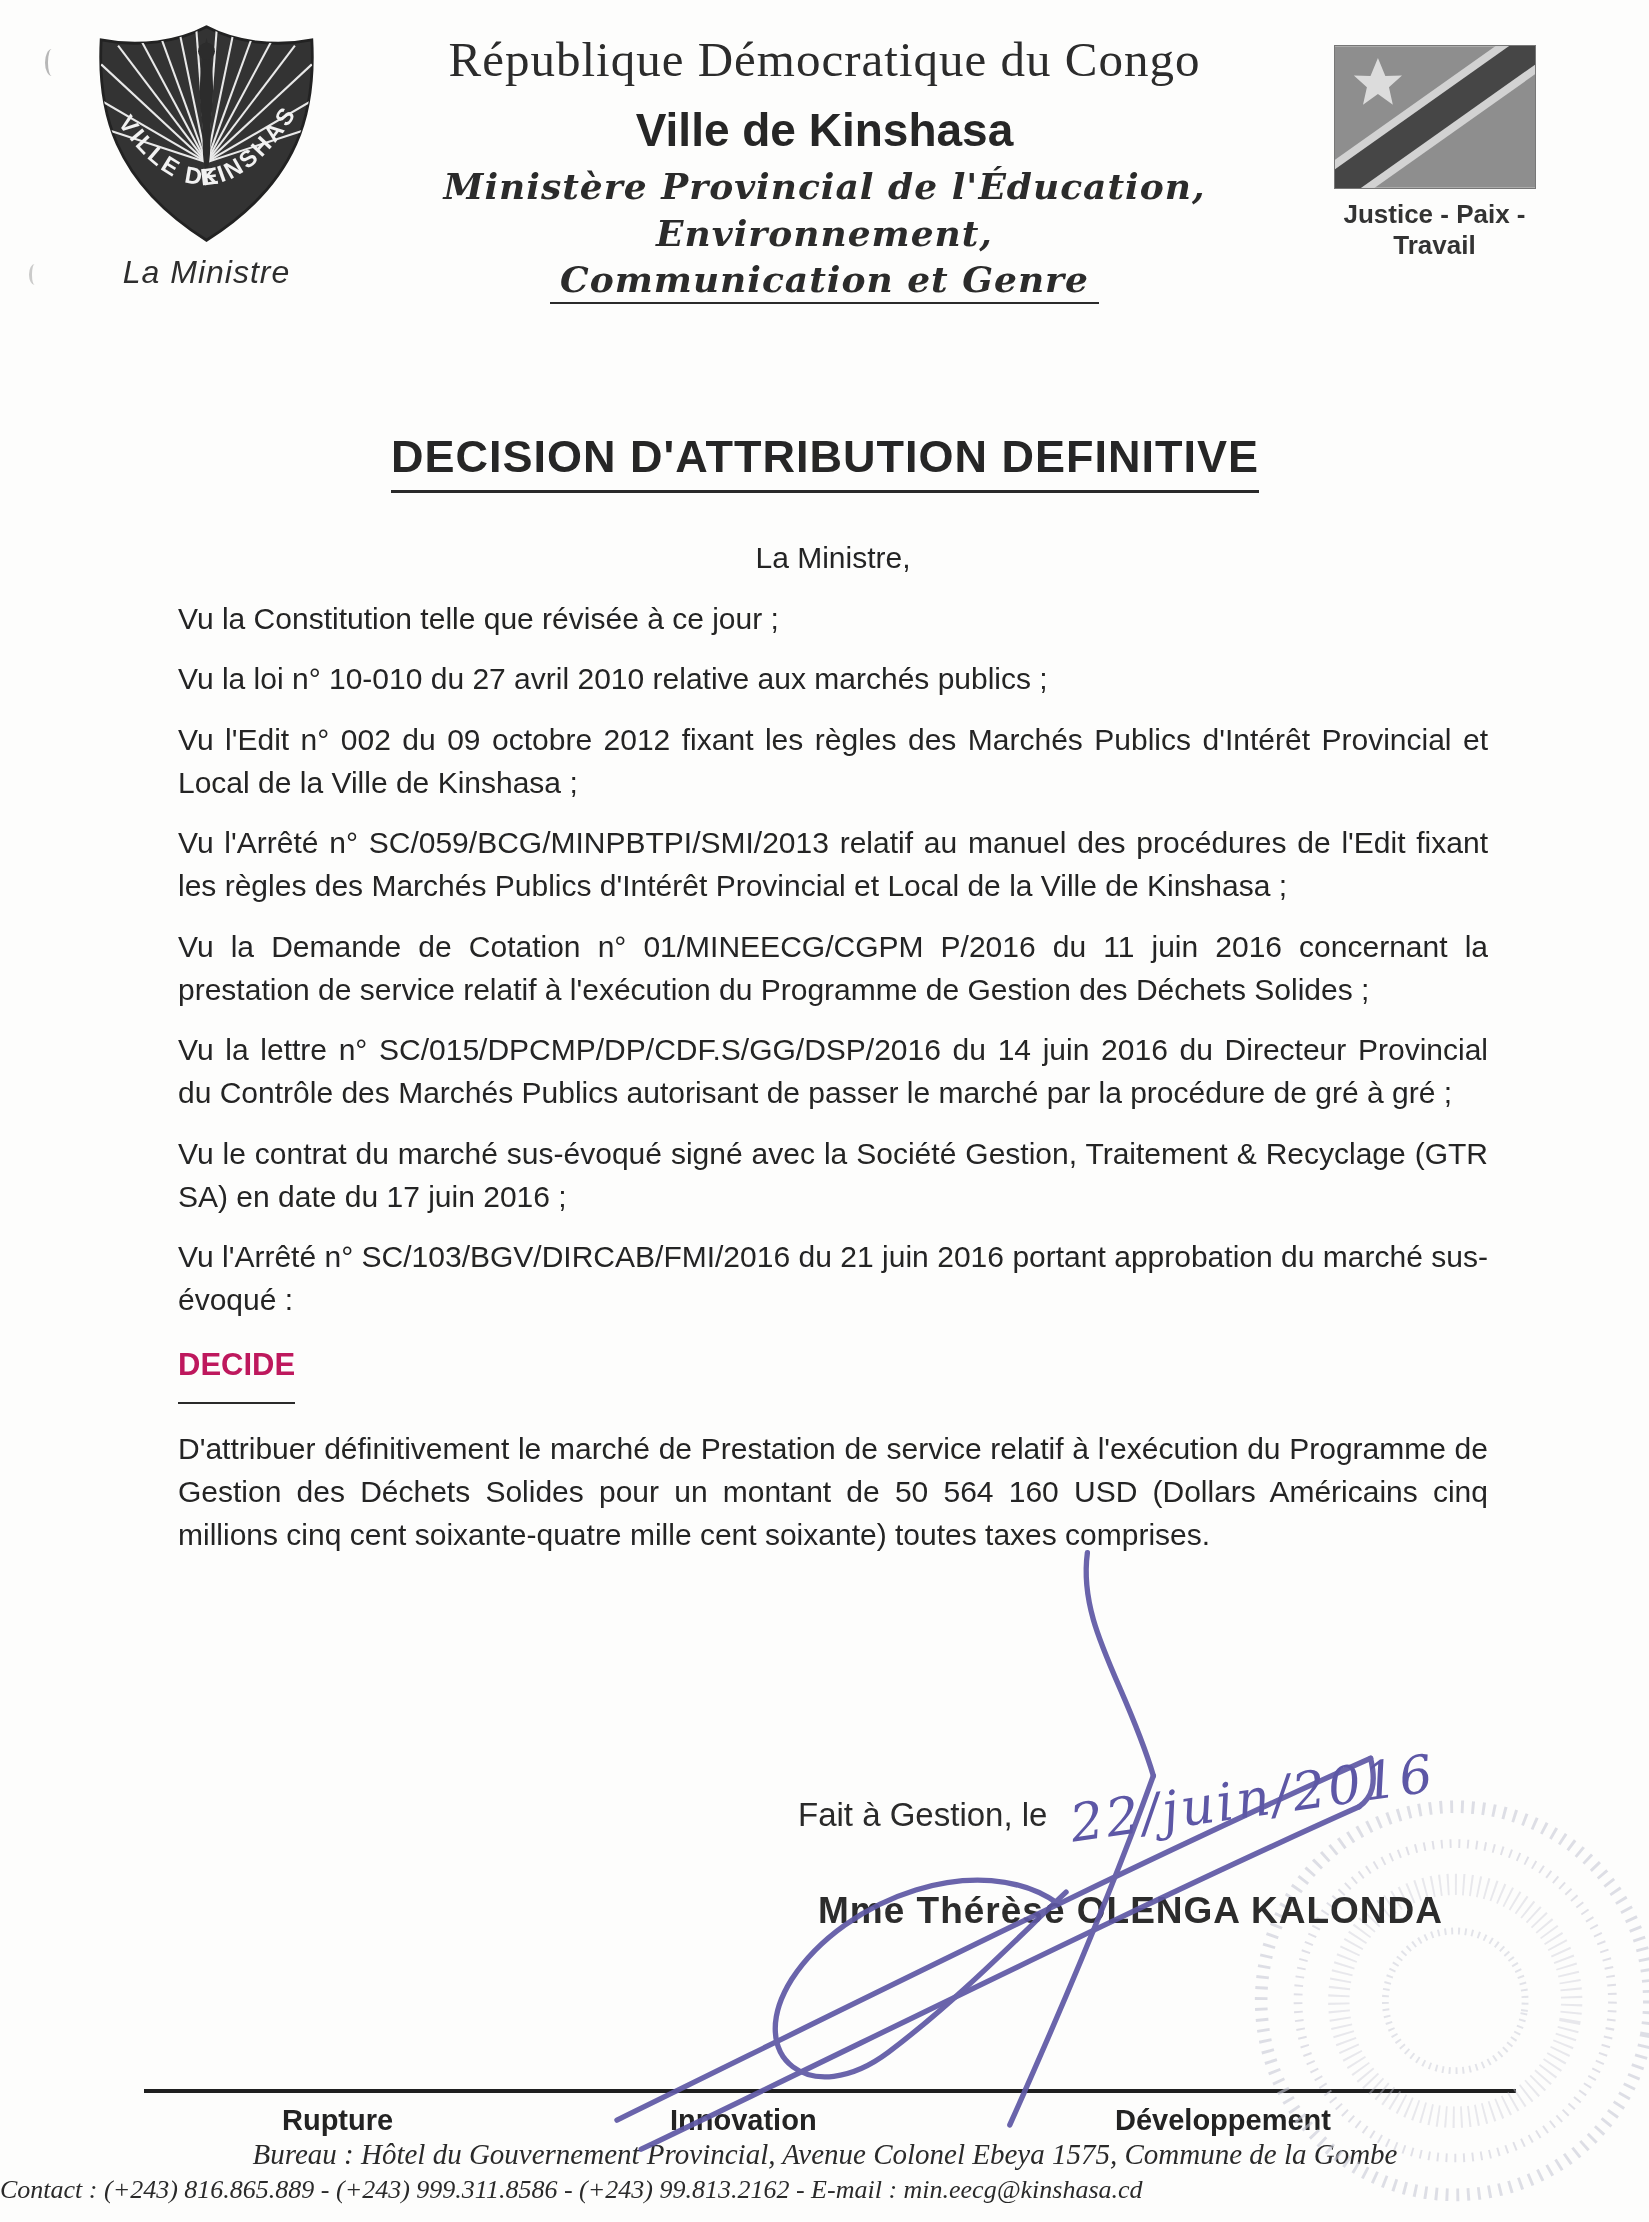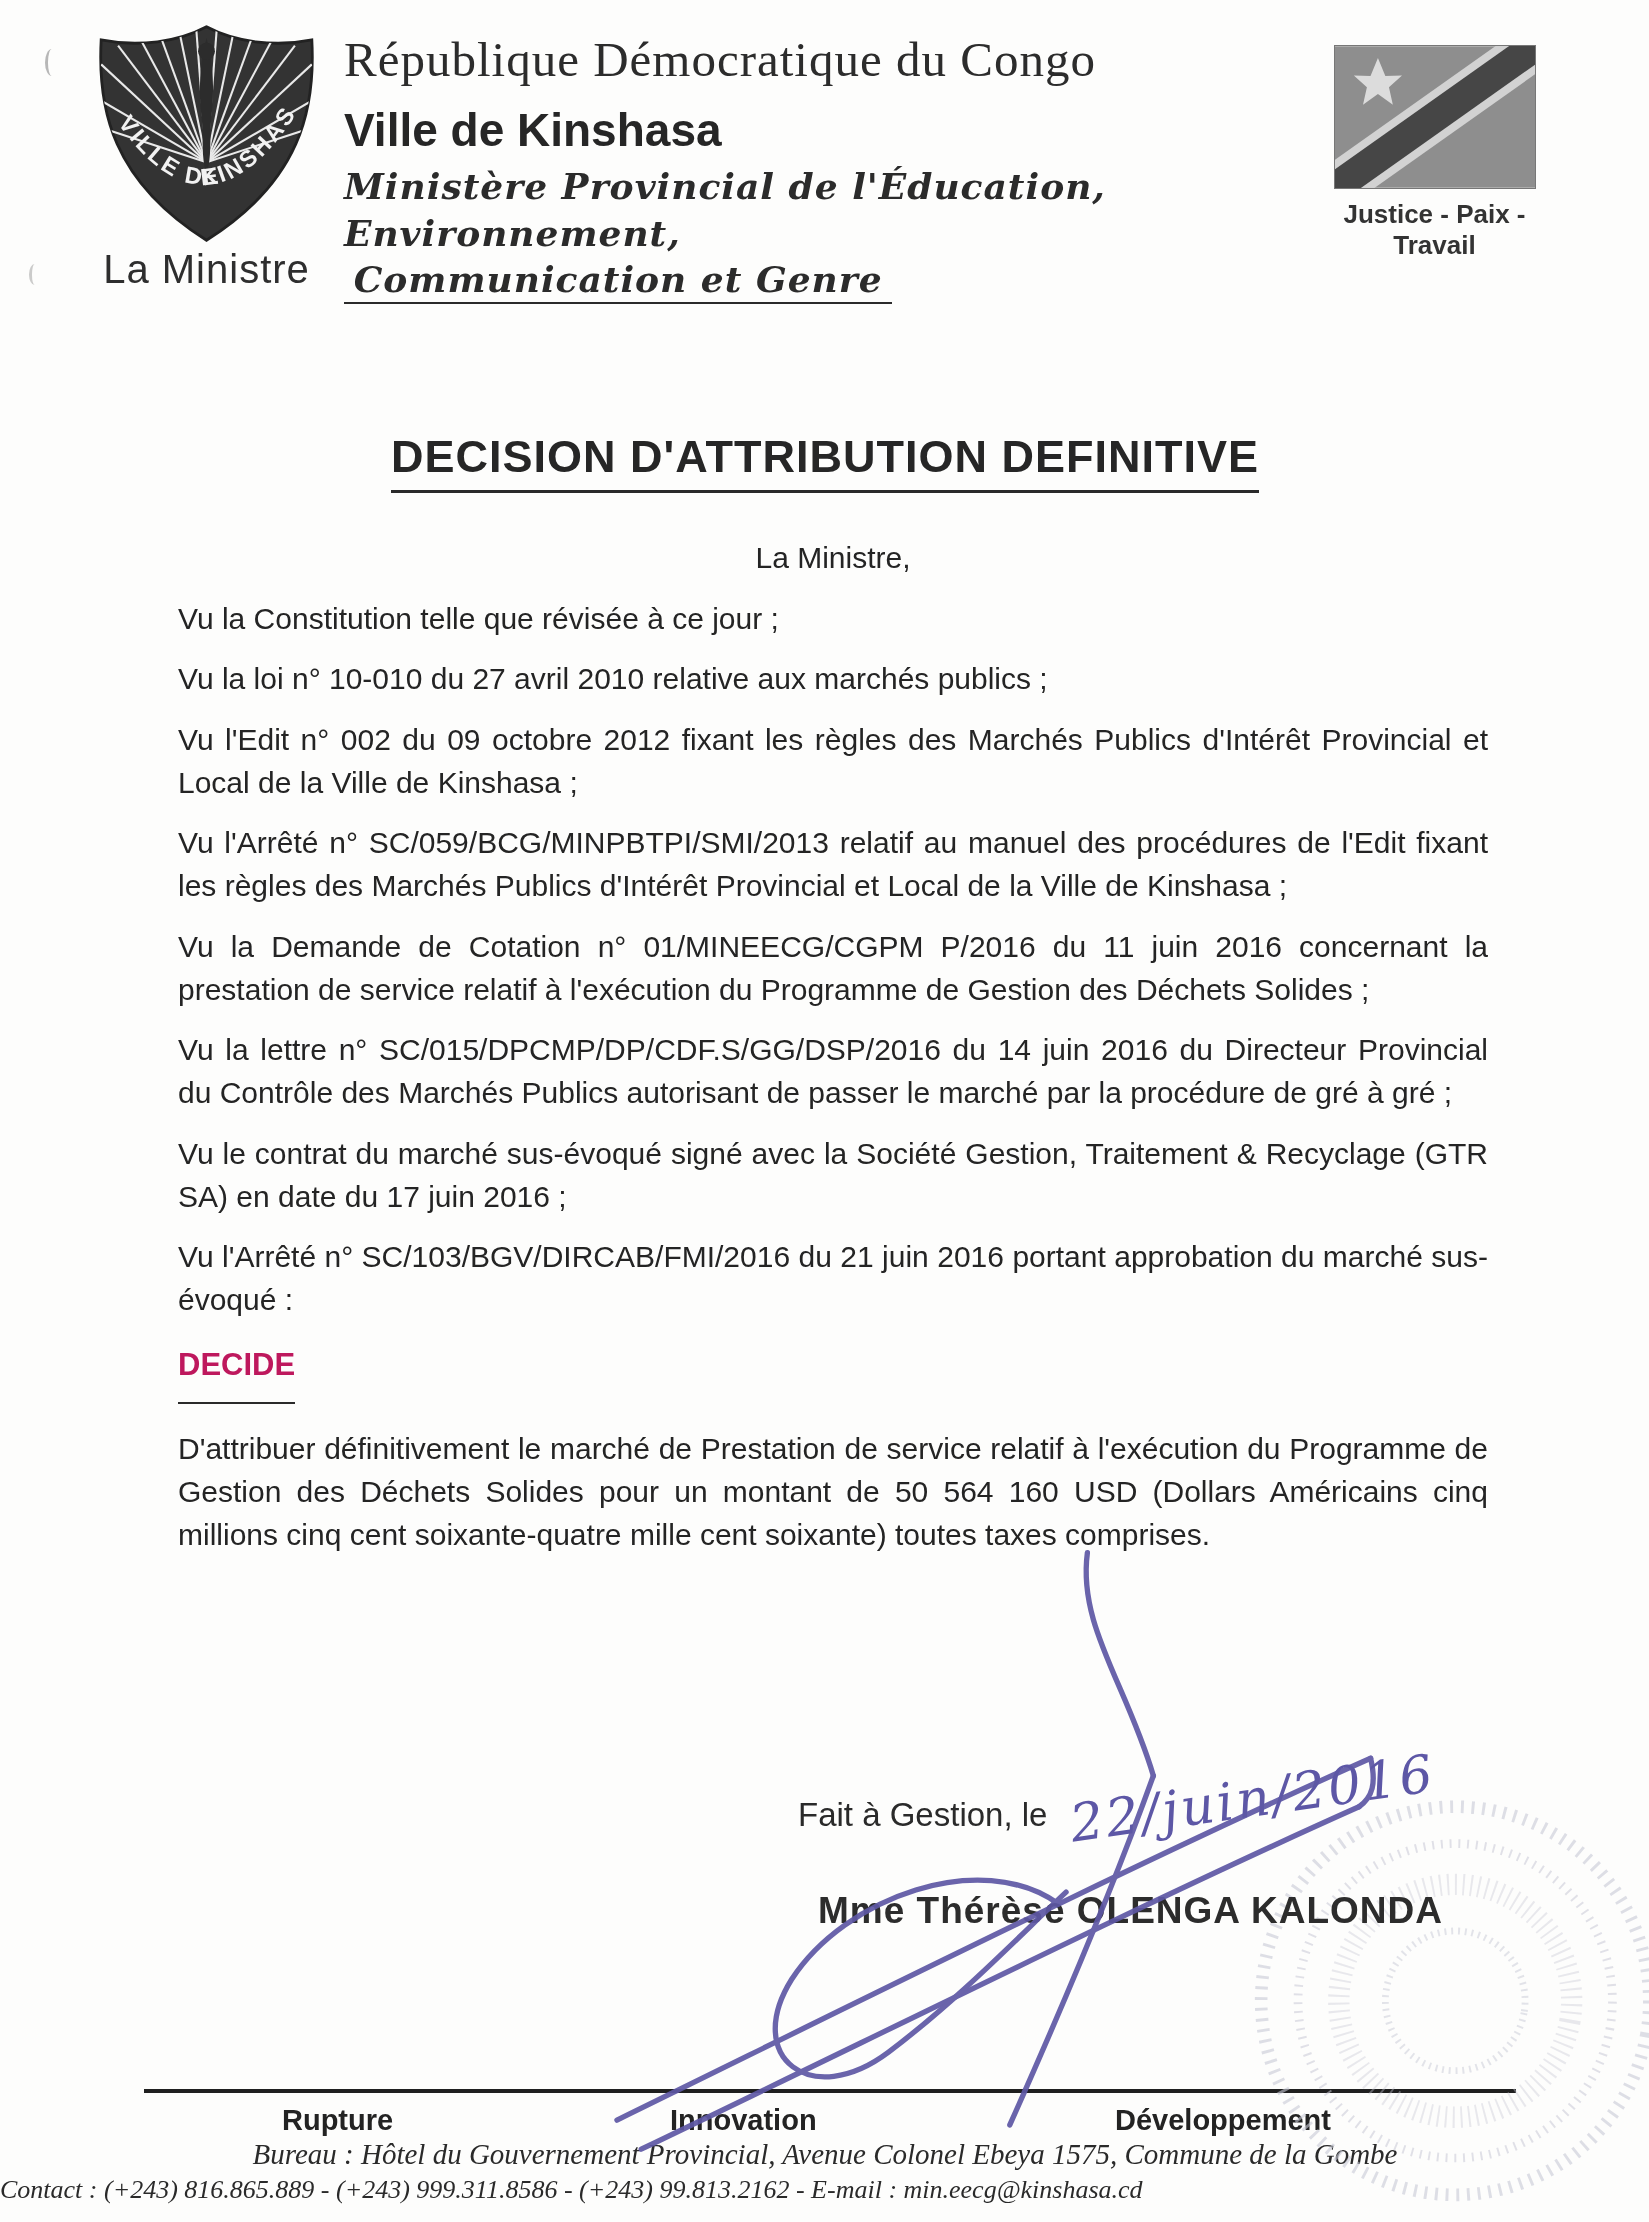--- a/index.html
+++ b/index.html
@@ -10,23 +10,23 @@
     margin:0 auto;
     background:#fdfdfc;
     overflow:hidden;
     font-family:"Liberation Sans", sans-serif;
     color:#242424;
   }
 
   
   .logo-block { position:absolute; left:85px; top:23px; width:243px; text-align:center; }
   .shield { width:231px; height:221px; display:block; margin:0 auto; }
-  .logo-caption { font-size:40px; color:#2e2e2e; margin-top:3px; letter-spacing:1px; }
+  .logo-caption { font-style:italic; font-size:32px; color:#2e2e2e; margin-top:10px; letter-spacing:1px; }
 
-  .center-block { position:absolute; left:344px; top:31px; width:961px; }
+  .center-block { position:absolute; left:344px; top:31px; width:961px; text-align:center; }
   .republic { font-family:"Liberation Serif", serif; font-size:49px; color:#2c2c2c; letter-spacing:1px; }
   .city     { font-family:"Liberation Sans", sans-serif; font-weight:bold; font-size:46px; color:#262626; margin-top:15px; }
   .ministry { font-family:"DejaVu Serif", serif; font-style:italic; font-weight:bold; font-size:36px;
               color:#2b2b2b; margin-top:5.8px; line-height:1.3; letter-spacing:1px; }
   .ministry .underlined { border-bottom:2.9px solid #2b2b2b; padding:0 9.7px 1.9px; }
 
   .flag-block { position:absolute; left:1322px; top:45px; width:225px; text-align:center; }
   .flag { width:202px; height:144px; display:block; margin:0 auto; border:1px solid #777; }
   .flag-motto { font-weight:bold; font-size:26px; color:#333; margin-top:9.7px; letter-spacing:0px; }
 

